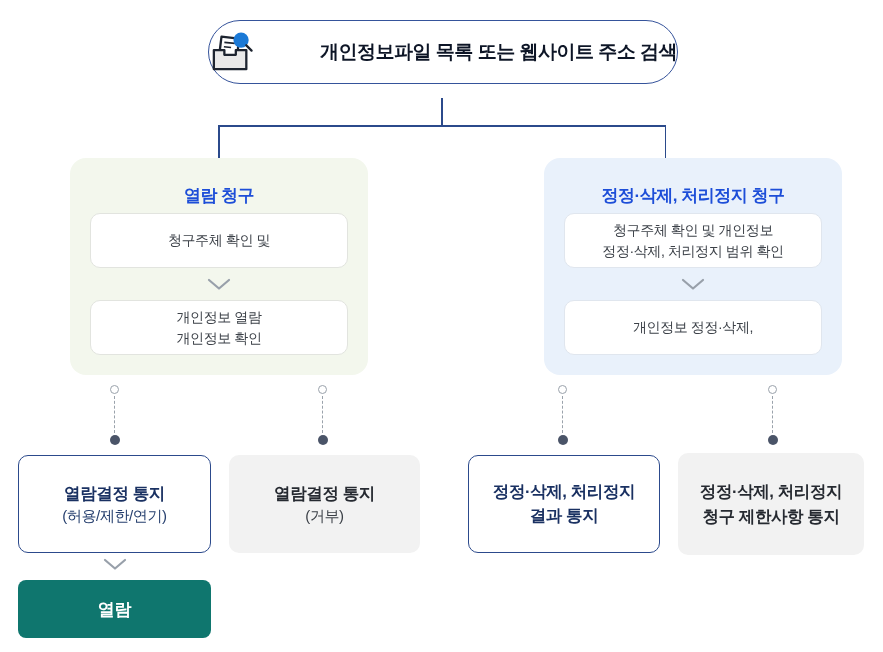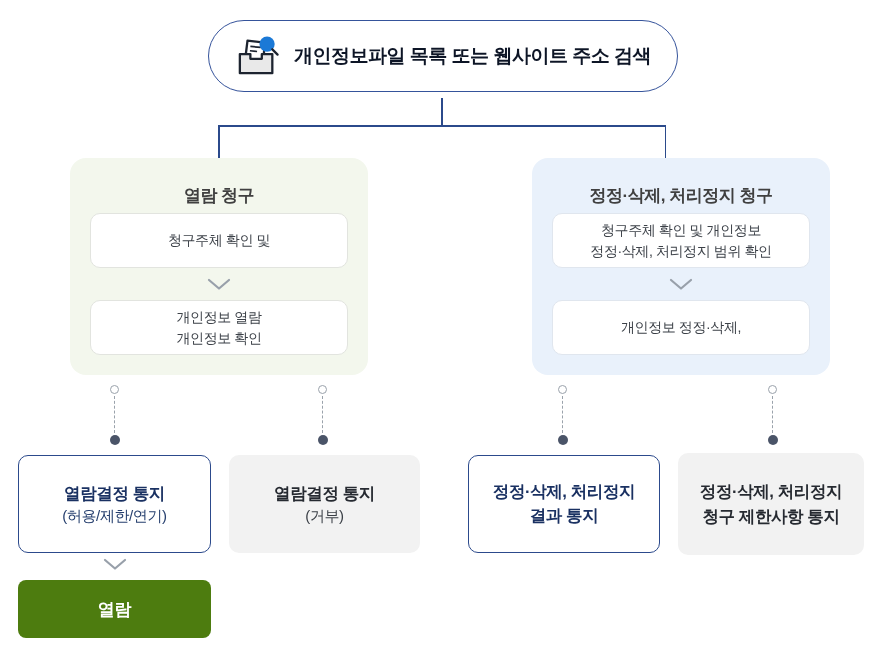--- a/index.html
+++ b/index.html
@@ -11,27 +11,27 @@
     width: 883px;
     height: 652px;
     background: #ffffff;
     overflow: hidden;
   }
 
   
   .root-pill {
     position: absolute;
     left: 208px; top: 20px;
-    width: 470px; height: 72px;
+    width: 470px; height: 64px;
     background: #ffffff;
     border: 1.5px solid #35539b;
     border-radius: 40px;
     display: flex;
     align-items: center;
-    justify-content: center;
+    justify-content: space-between;
     gap: 13px;
   }
   .root-pill .label {
     font-size: 19px;
     font-weight: bold;
     color: #0d1526;
     letter-spacing: -0.5px;
     white-space: nowrap;
   }
 
@@ -43,28 +43,28 @@
   .conn.v-right  { left: 664.5px; top: 125px; width: 1.6px; height: 33px; }
 
   
   .panel {
     position: absolute;
     top: 158px;
     width: 298px; height: 217px;
     border-radius: 16px;
   }
   .panel.green { left: 70px;  background: #f3f7ed; }
-  .panel.blue  { left: 532px; background: #e9f1fb; padding-left: 12px; }
+  .panel.blue  { left: 544px; background: #e9f1fb; padding-left: 12px; }
   .panel .panel-title {
     position: absolute;
     left: 0; right: 0; top: 26px;
     text-align: center;
     font-size: 17px;
     font-weight: bold;
-    color: #404040;
+    color: #1d4ed8;
     letter-spacing: -0.5px;
   }
   .panel .step {
     position: absolute;
     left: 20px; width: 258px; height: 55px;
     background: #ffffff;
     border: 1px solid #e2e4df;
     border-radius: 10px;
     display: flex;
     flex-direction: column;
@@ -141,21 +141,21 @@
     position: absolute;
     left: 18px; width: 193px; top: 558px;
     text-align: center; line-height: 0;
   }
 
   
   .final-box {
     position: absolute;
     left: 18px; top: 580px;
     width: 193px; height: 58px;
-    background: #4d7c0f;
+    background: #0f766e;
     border-radius: 8px;
     display: flex;
     align-items: center;
     justify-content: center;
     color: #ffffff;
     font-size: 17px;
     font-weight: bold;
     letter-spacing: -0.3px;
   }
 </style>

